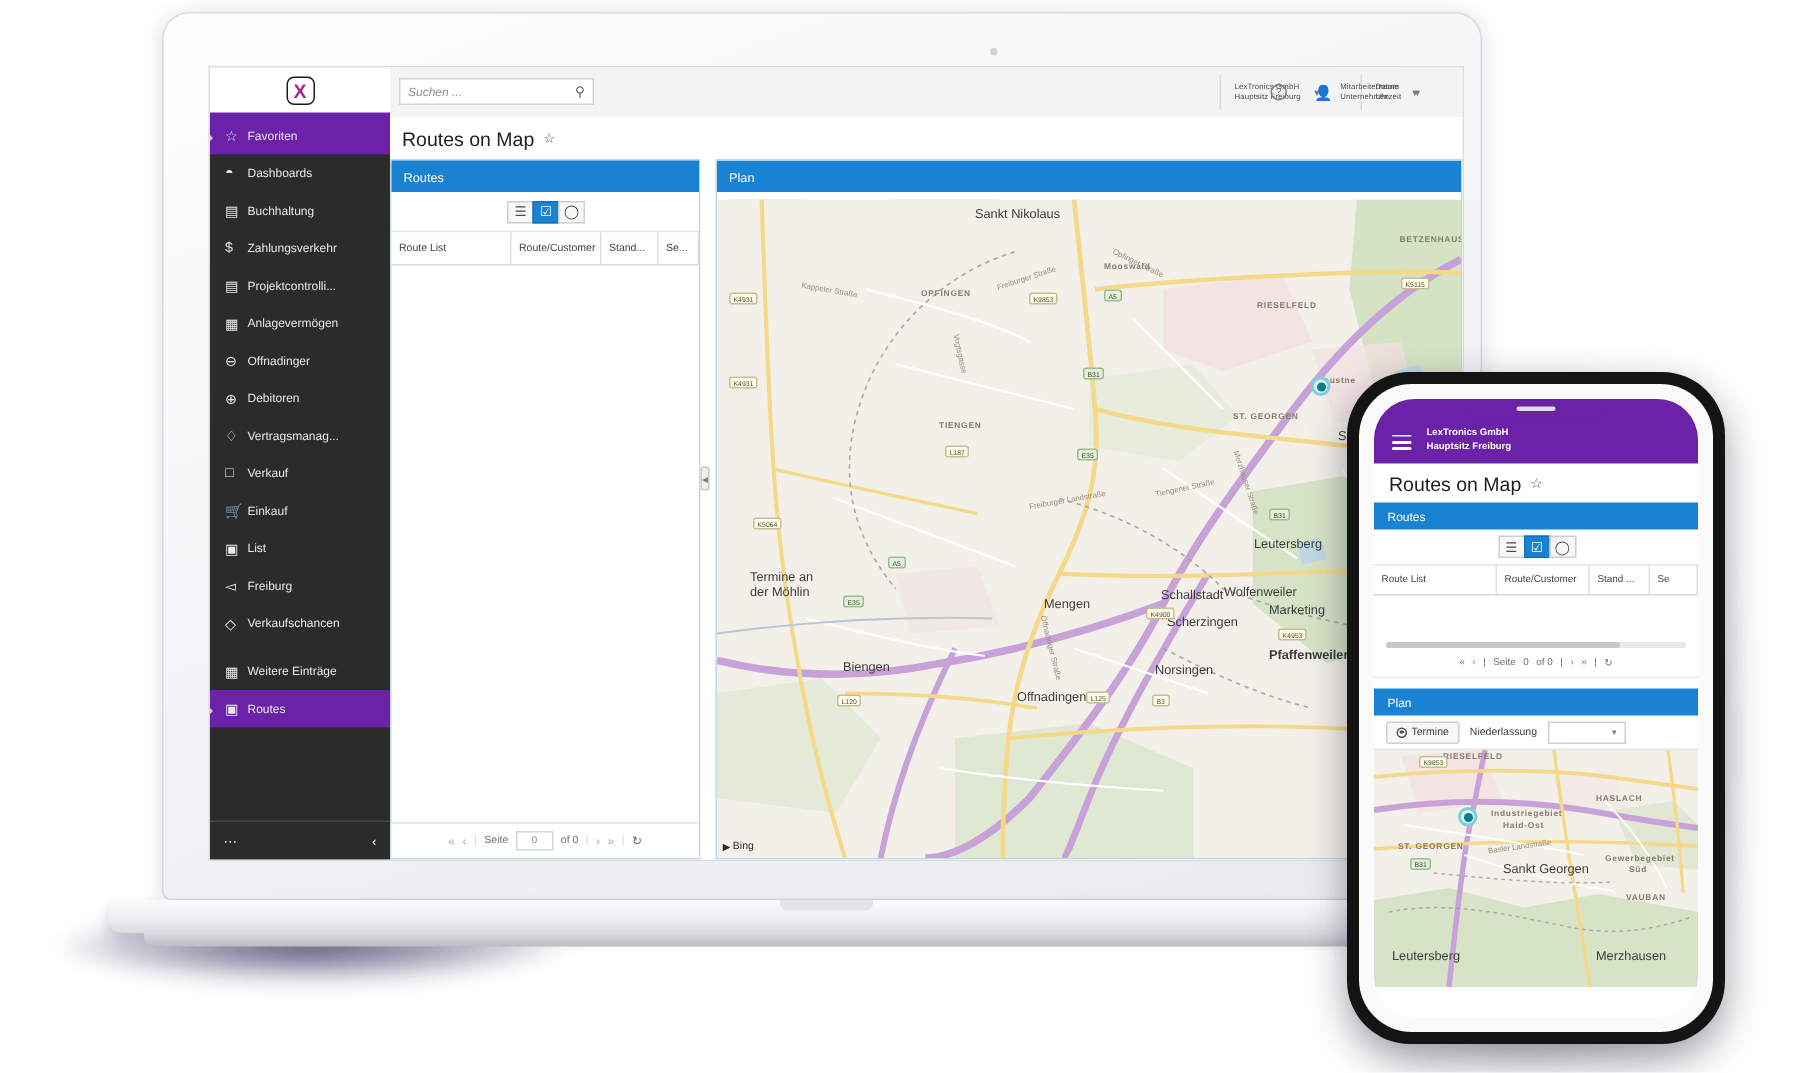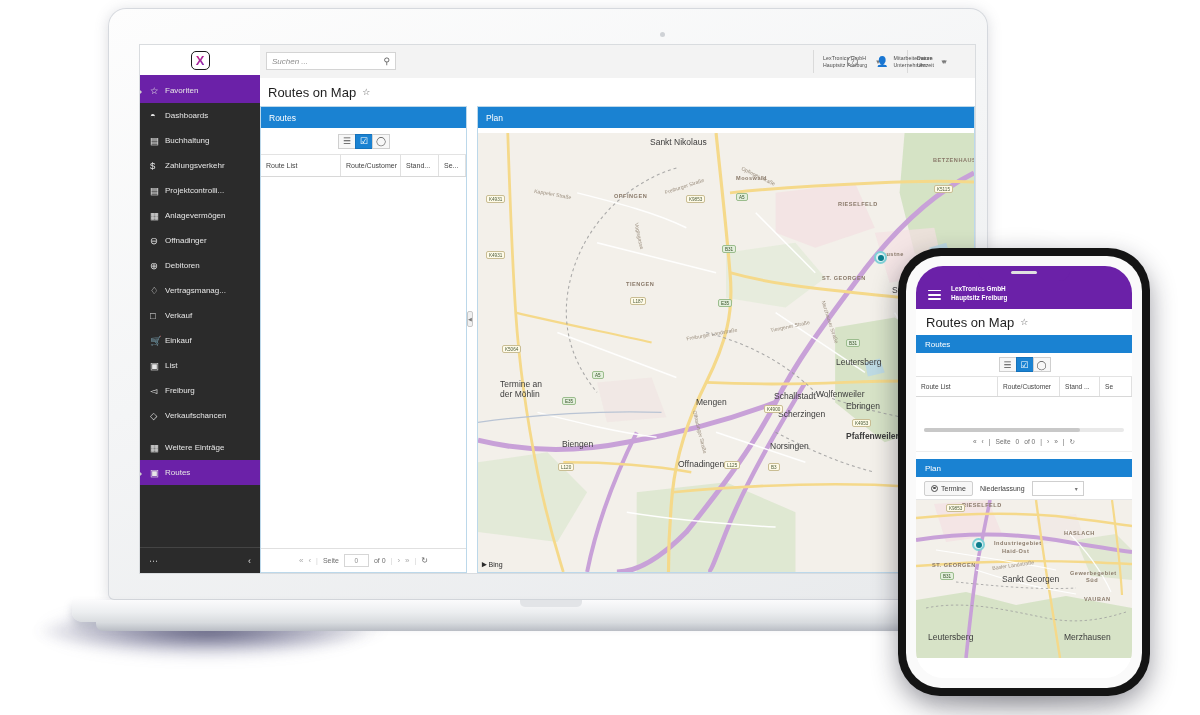--- a/index.html
+++ b/index.html
@@ -492,21 +492,21 @@
             <div class="map-label caps" style="left:136px; top:60px;">OPFINGEN</div>
             <div class="map-label caps" style="left:148px; top:148px;">TIENGEN</div>
             <div class="map-label caps" style="left:258px; top:42px;">Mooswald</div>
             <div class="map-label caps" style="left:360px; top:68px;">RIESELFELD</div>
             <div class="map-label caps" style="left:455px; top:24px;">BETZENHAUSEN</div>
             <div class="map-label caps" style="left:344px; top:142px;">ST. GEORGEN</div>
             <div class="map-label big" style="left:414px; top:152px;">Sankt</div>
             <div class="map-label caps" style="left:400px; top:118px;">Houstne</div>
             <div class="map-label big" style="left:358px; top:224px;">Leutersberg</div>
             <div class="map-label big" style="left:296px; top:258px;">Schallstadt</div>
-            <div class="map-label big" style="left:368px; top:268px;">Ebringen</div>
+            <div class="map-label big" style="left:368px; top:268px;">Marketing</div>
             <div class="map-label big" style="left:428px; top:256px;">Scho</div>
             <div class="map-label big" style="left:218px; top:264px;">Mengen</div>
             <div class="map-label big" style="left:22px;  top:246px;">Termine an</div>
             <div class="map-label big" style="left:22px;  top:256px;">der Möhlin</div>
             <div class="map-label big" style="left:84px;  top:306px;">Biengen</div>
             <div class="map-label big" style="left:200px; top:326px;">Offnadingen</div>
             <div class="map-label big" style="left:292px; top:308px;">Norsingen</div>
             <div class="map-label big" style="left:300px; top:276px;">Scherzingen</div>
             <div class="map-label big" style="left:368px; top:298px;font-weight:bold;">Pfaffenweiler</div>
             <div class="map-label big" style="left:338px; top:256px;">Wolfenweiler</div>

